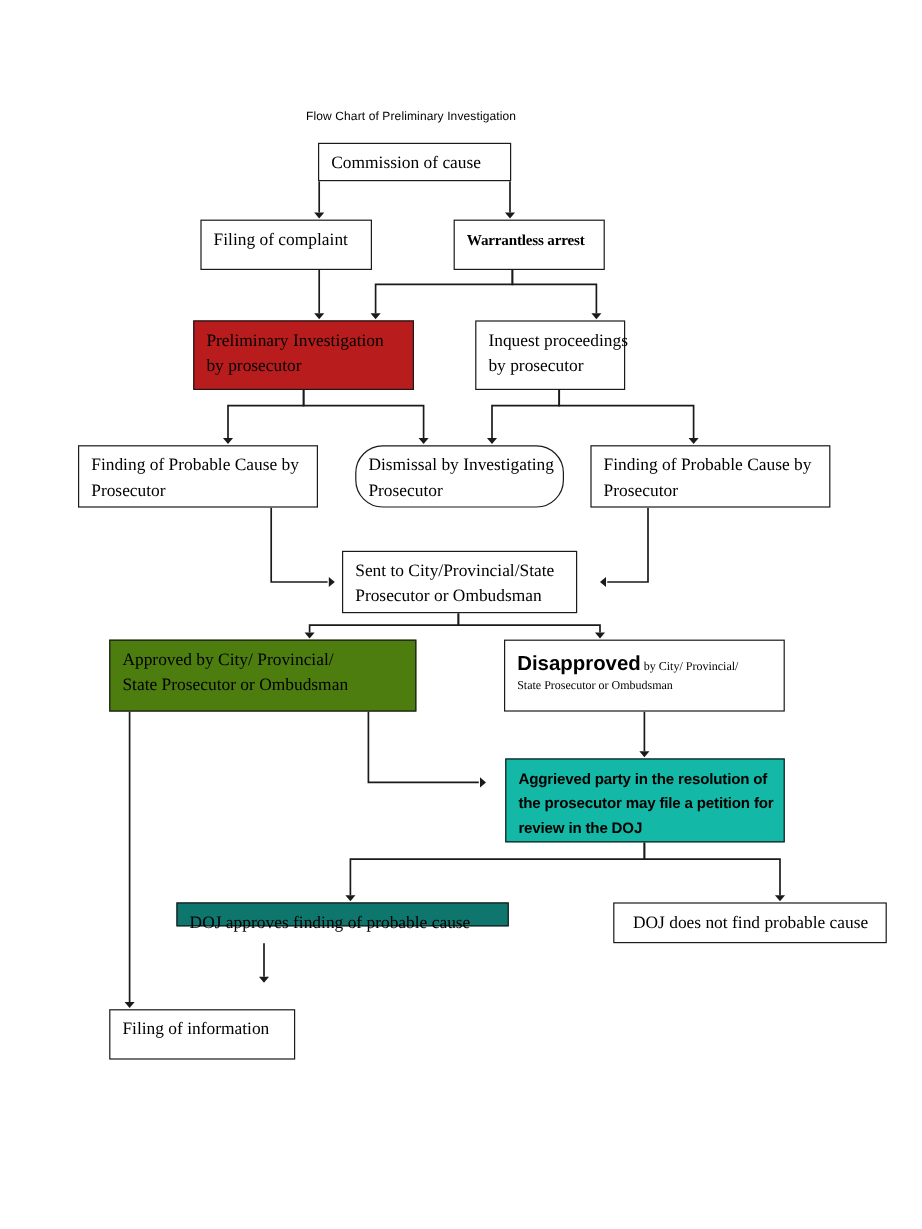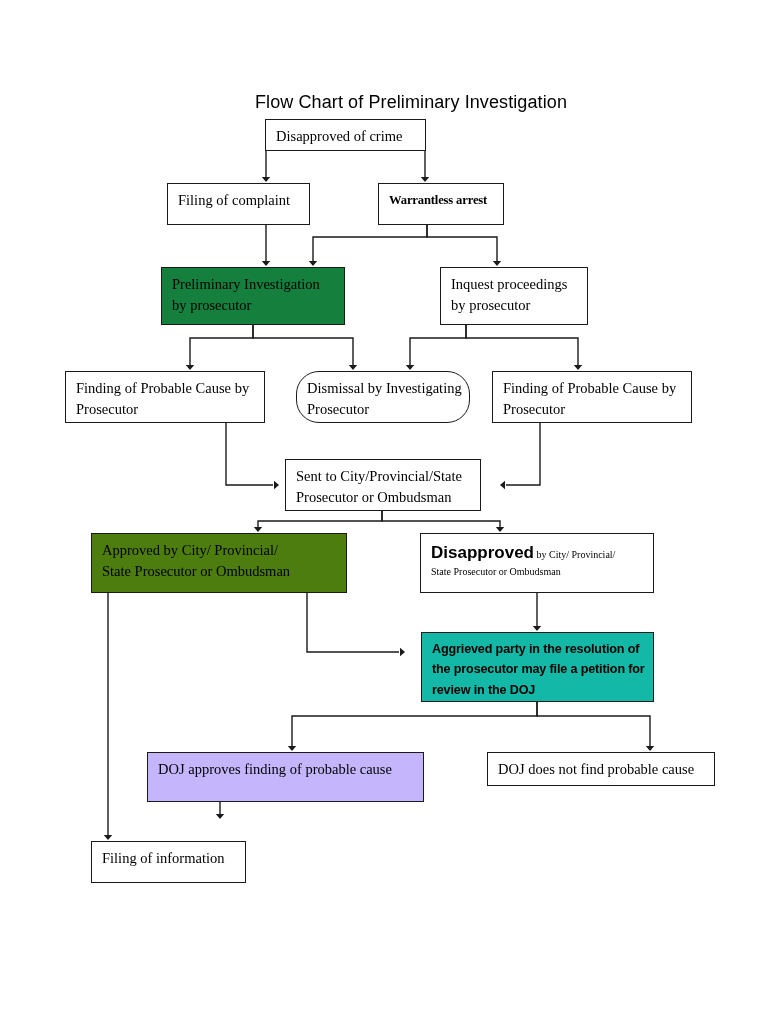--- a/index.html
+++ b/index.html
@@ -26,21 +26,21 @@
     position: absolute;
     left: 0;
     top: 0;
     width: 768px;
     height: 1024px;
     pointer-events: none;
   }
   .chart-title {
     position: absolute;
     font-family: "Liberation Sans", sans-serif;
-    font-size: 18px;
+    font-size: 10px;
     color: #000;
     white-space: nowrap;
     letter-spacing: 0.1px;
   }
   .node {
     position: absolute;
     box-sizing: border-box;
     border: 1.2px solid #1a1a1a;
     background: #ffffff;
     padding: 6px 9px 4px 10px;
@@ -64,21 +64,22 @@
   .mixed .lead {
     font-family: "Liberation Sans", sans-serif;
     font-weight: bold;
     font-size: 17px;
   }
   .mixed .rest {
     font-family: "Liberation Serif", serif;
     font-size: 10px;
   }
   .node.center {
-    text-align: left;
+    text-align: center;
+    margin-left: 24px;
   }
 </style>
 </head>
 <body>
 
 <div id="canvas">
 
   <div class="chart-title" style="left:255px; top:92px;">Flow Chart of Preliminary Investigation</div>
 
   <svg id="edges" viewBox="0 0 768 1024" xmlns="http://www.w3.org/2000/svg">
@@ -154,33 +155,33 @@
         <path d="M537,702 L537,716 L650,716 L650,746" fill="none" stroke="#1a1a1a" stroke-width="1.4" stroke-linecap="butt" stroke-linejoin="miter"></path>
         <polygon points="650,751 645.8,746 654.2,746" fill="#1a1a1a"></polygon>
       </g>
       <g>
         <path d="M220,786 L220,814" fill="none" stroke="#1a1a1a" stroke-width="1.4" stroke-linecap="butt" stroke-linejoin="miter"></path>
         <polygon points="220,819 215.8,814 224.2,814" fill="#1a1a1a"></polygon>
       </g>
     </svg>
 
 <div class="node serif" style="left: 265px; top: 119px; width: 161px; height: 32px; border-color: rgb(26, 26, 26); background: rgb(255, 255, 255);">
-      <span class="line">Disapproved of crime</span>
+      <span class="line">Commission of cause</span>
     </div>
     <div class="node serif" style="left: 167px; top: 183px; width: 143px; height: 42px; border-color: rgb(26, 26, 26); background: rgb(255, 255, 255);">
       <span class="line">Filing of complaint</span>
     </div>
     <div class="node sans-bold" style="left: 378px; top: 183px; width: 126px; height: 42px; border-color: rgb(26, 26, 26); background: rgb(255, 255, 255); font-family: Liberation Serif, serif;">
       <span class="line">Warrantless arrest</span>
     </div>
-    <div class="node serif" style="left: 161px; top: 267px; width: 184px; height: 58px; border-color: rgb(26, 26, 26); background: #15803d;">
+    <div class="node serif" style="left: 161px; top: 267px; width: 184px; height: 58px; border-color: rgb(26, 26, 26); background: #b91c1c;">
       <span class="line">Preliminary Investigation</span>
       <span class="line">by prosecutor</span>
     </div>
-    <div class="node serif" style="left: 396px; top: 267px; width: 148px; height: 58px; border-color: rgb(26, 26, 26); background: rgb(255, 255, 255); margin-left: 44px;">
+    <div class="node serif" style="left: 396px; top: 267px; width: 125px; height: 58px; border-color: rgb(26, 26, 26); background: rgb(255, 255, 255);">
       <span class="line">Inquest proceedings</span>
       <span class="line">by prosecutor</span>
     </div>
     <div class="node serif" style="left: 65px; top: 371px; width: 200px; height: 52px; border-color: rgb(26, 26, 26); background: rgb(255, 255, 255);">
       <span class="line">Finding of Probable Cause by</span>
       <span class="line">Prosecutor</span>
     </div>
     <div class="node serif" style="left: 296px; top: 371px; width: 174px; height: 52px; border-color: rgb(26, 26, 26); background: rgb(255, 255, 255); border-radius: 23px;">
       <span class="line">Dismissal by Investigating</span>
       <span class="line">Prosecutor</span>
@@ -199,21 +200,21 @@
     </div>
     <div class="node mixed serif" style="left: 420px; top: 533px; width: 234px; height: 60px; border-color: rgb(26, 26, 26); background: rgb(255, 255, 255);">
       <span class="line"><span class="lead">Disapproved</span><span class="rest"> by City/ Provincial/</span></span>
       <span class="line rest">State Prosecutor or Ombudsman</span>
     </div>
     <div class="node sans-bold" style="left: 421px; top: 632px; width: 233px; height: 70px; border-color: rgb(26, 26, 26); background: #14b8a6;">
       <span class="line">Aggrieved party in the resolution of</span>
       <span class="line">the prosecutor may file a petition for</span>
       <span class="line">review in the DOJ</span>
     </div>
-    <div class="node serif" style="left: 147px; top: 752px; width: 277px; height: 50px; border-color: rgb(26, 26, 26); background: #c4b5fd;">
+    <div class="node serif" style="left: 147px; top: 752px; width: 277px; height: 20px; border-color: rgb(26, 26, 26); background: #0f766e;">
       <span class="line">DOJ approves finding of probable cause</span>
     </div>
     <div class="node serif center" style="left: 487px; top: 752px; width: 228px; height: 34px; border-color: rgb(26, 26, 26); background: rgb(255, 255, 255);">
       <span class="line">DOJ does not find probable cause</span>
     </div>
     <div class="node serif" style="left: 91px; top: 841px; width: 155px; height: 42px; border-color: rgb(26, 26, 26); background: rgb(255, 255, 255);">
       <span class="line">Filing of information</span>
     </div>
   </div>
 

